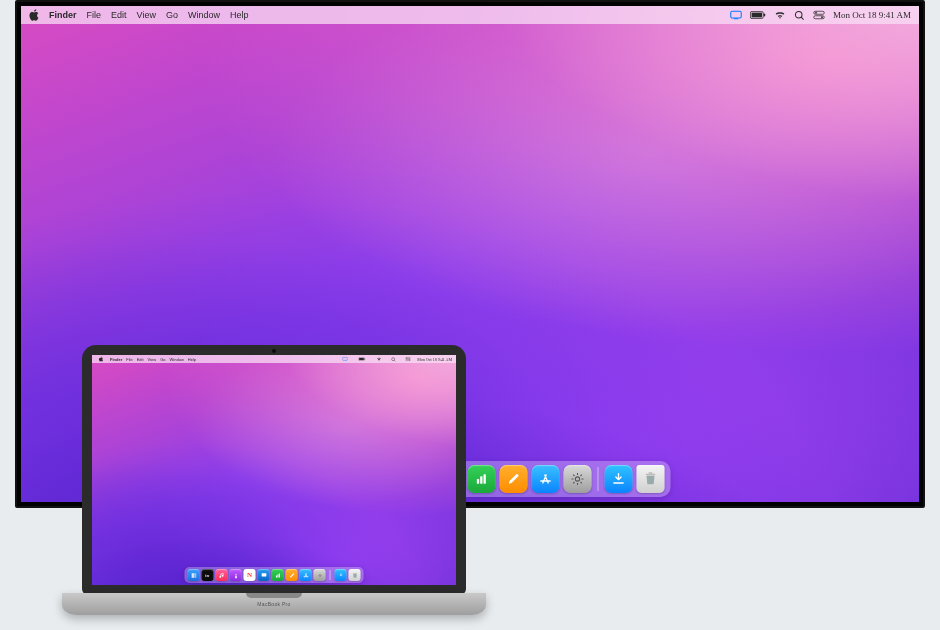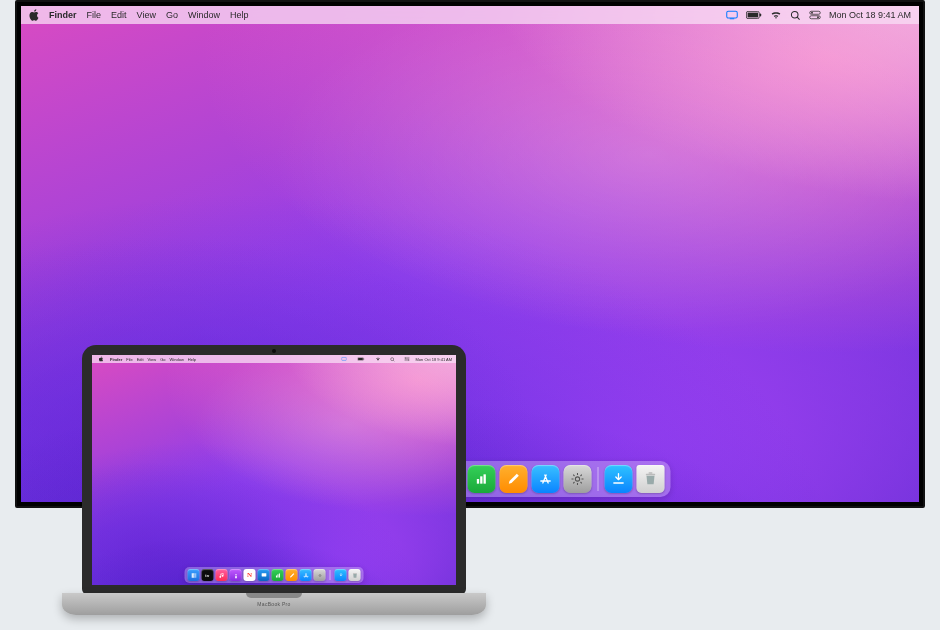--- a/index.html
+++ b/index.html
@@ -141,20 +141,21 @@
   gap: 10px;
   backdrop-filter: blur(6px);
   text-align: right;
 }
 .menubar .spacer { flex: 1; }
 .menubar .app { font-weight: 600; }
 .menubar .status {
   display: flex;
   align-items: center;
   gap: 8px;
+  font-family: Liberation Serif, serif;
 }
 .menubar .clock { font-variant-numeric: tabular-nums; }
 .apple-logo svg { display: block; }
 .status svg { display: block; }
 
 
 .macbook-screen .menubar { height: 8px; font-size: 4px; gap: 4px; padding: 0 4px; }
 .macbook-screen .menubar .status { gap: 3px; }
 .macbook-screen .menubar svg { transform: scale(.45); transform-origin: center; }
 

